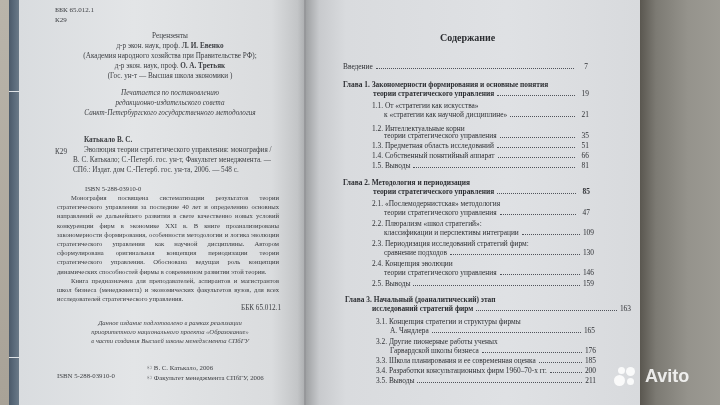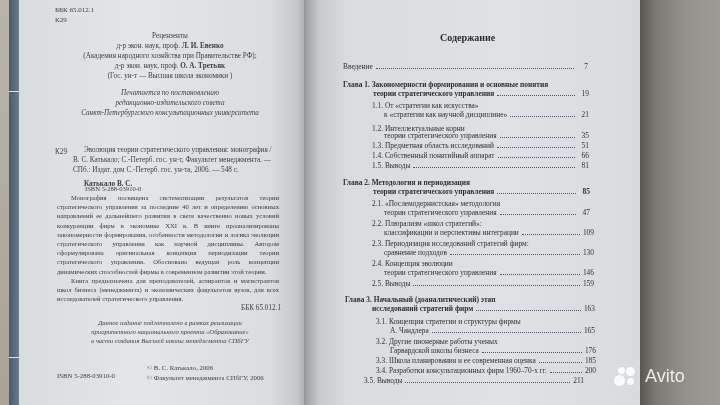--- a/index.html
+++ b/index.html
@@ -29,40 +29,40 @@
   }
   .page-right {
     position: absolute; left: 306px; top: 0; width: 334px; height: 405px;
     background: linear-gradient(90deg,#9fa1a3 0%,#c8cacd 4%,#d9dbde 12%,#dfe1e4 60%,#d8dadd 100%);
     clip-path: polygon(0 0, 100% 0, 100% 100%, 0 100%);
   }
   .gutter-line { position: absolute; left: 304px; top: 0; width: 2px; height: 405px; background: #8d8f92; opacity: .7; }
 
   .t { position: absolute; white-space: nowrap; font-size: 7.2px; line-height: 9px; color: #3c3e42; }
   .it { font-style: italic; }
-  .b { font-weight: bold; margin-top: 44px; }
+  .b { font-weight: bold; }
 
   
   .lp-bbk { left: 55px; top: 6px; font-size: 7px; line-height: 9px; }
   .lp-center { left: 50px; width: 240px; text-align: center; }
   .lp-abstract { position: absolute; left: 57px; top: 193px; width: 222px; font-size: 6.6px; line-height: 9.2px; text-align: justify; color: #3a3c40; }
   .lp-abstract p { margin: 0; text-indent: 14px; }
 
   
   .toc-title { position: absolute; left: 440px; top: 32px; font-size: 10px; font-weight: bold; color: #2a2c30; }
   .toc-row { position: absolute; display: flex; align-items: flex-end; font-size: 7.4px; line-height: 9.4px; color: #2e3034; }
   .toc-row .lbl { white-space: nowrap; }
   .toc-row .dots { flex: 1; border-bottom: 1px dotted #50535a; margin: 0 2px 2px 3px; }
   .toc-row .pg { white-space: nowrap; min-width: 12px; text-align: right; }
   .toc-text { position: absolute; white-space: nowrap; font-size: 7.4px; line-height: 9.4px; color: #2e3034; }
   .ch { font-weight: bold; }
 
   .watermark {
     position: absolute; left: 614px; top: 366px; display: flex; align-items: center;
-    color: rgba(255,255,255,.85); font-family: "Liberation Sans", sans-serif; font-weight: normal; font-size: 18px;
+    color: rgba(255,255,255,.85); font-family: "Liberation Sans", sans-serif; font-weight: bold; font-size: 18px;
   }
   .wm-dots { position: relative; width: 28px; height: 20px; margin-right: 3px; }
   .wm-dots span { position: absolute; background: rgba(255,255,255,.85); border-radius: 50%; }
 </style>
 </head>
 <body>
 
 <div class="scene">
   <div class="table-left"></div>
   <div class="cover-edge">
@@ -82,21 +82,21 @@
   </div>
   <div class="t lp-center" style="top:52px">(Академия народного хозяйства при Правительстве РФ);</div>
   <div class="t lp-center" style="top:62px">
     <span>д-р экон. наук, проф.</span>
     <span class="b">О. А. Третьяк</span>
   </div>
   <div class="t lp-center" style="top:72px">(Гос. ун-т — Высшая школа экономики )</div>
 
   <div class="t lp-center it" style="top:89px">Печатается по постановлению</div>
   <div class="t lp-center it" style="top:99px">редакционно-издательского совета</div>
-  <div class="t lp-center it" style="top:109px">Санкт-Петербургского консультационных университета</div>
+  <div class="t lp-center it" style="top:109px">Санкт-Петербургского государственного методология</div>
 
   <div class="t b" style="left:84px; top:136px">Катькало В. С.</div>
   <div class="t" style="left:55px; top:148px">К29</div>
   <div class="t" style="left:84px; top:146px">Эволюция теории стратегического управления: монография /</div>
   <div class="t" style="left:73px; top:156px">В. С. Катькало; С.-Петерб. гос. ун-т, Факультет менеджмента. —</div>
   <div class="t" style="left:73px; top:166px">СПб.: Издат. дом С.-Петерб. гос. ун-та, 2006. — 548 с.</div>
   <div class="t" style="left:85px; top:184px; font-size:6.6px">ISBN 5-288-03910-0</div>
 
   <div class="lp-abstract">
     <p>Монография посвящена систематизации результатов теории стратегического управления за последние 40 лет и определению основных направлений ее дальнейшего развития в свете качественно новых условий конкуренции фирм в экономике XXI в. В книге проанализированы закономерности формирования, особенности методологии и логика эволюции стратегического управления как научной дисциплины. Автором сформулирована оригинальная концепция периодизации теории стратегического управления. Обоснована ведущая роль концепции динамических способностей фирмы в современном развитии этой теории.</p>
@@ -189,21 +189,21 @@
       <span class="dots"></span>
       <span class="pg">146</span>
   </div>
   <div class="toc-row" style="left:372px; top:279px; width:222px">
     <span class="lbl">2.5. Выводы</span>
       <span class="dots"></span>
       <span class="pg">159</span>
   </div>
 
   <div class="toc-text ch" style="left:345px; top:295px">Глава 3. Начальный (доаналитический) этап</div>
-  <div class="toc-row ch" style="left:372px; top:304px; width:223px">
+  <div class="toc-row ch" style="left:372px; top:304px; width:259px">
     <span class="lbl">исследований стратегий фирм</span>
       <span class="dots"></span>
       <span class="pg" style="font-weight:normal">163</span>
   </div>
 
   <div class="toc-text" style="left:376px; top:317px">3.1. Концепция стратегии и структуры фирмы</div>
   <div class="toc-row" style="left:390px; top:326px; width:205px">
     <span class="lbl">А. Чандлера</span>
       <span class="dots"></span>
       <span class="pg">165</span>
@@ -217,21 +217,21 @@
   <div class="toc-row" style="left:376px; top:356px; width:220px">
     <span class="lbl">3.3. Школа планирования и ее современная оценка</span>
       <span class="dots"></span>
       <span class="pg">185</span>
   </div>
   <div class="toc-row" style="left:376px; top:366px; width:220px">
     <span class="lbl">3.4. Разработки консультационных фирм 1960–70-х гг.</span>
       <span class="dots"></span>
       <span class="pg">200</span>
   </div>
-  <div class="toc-row" style="left:364px; top:376px; width:220px">
+  <div class="toc-row" style="left:376px; top:376px; width:220px">
     <span class="lbl">3.5. Выводы</span>
       <span class="dots"></span>
       <span class="pg">211</span>
   </div>
 
   <div class="watermark">
     <div class="wm-dots">
       <span style="left:4px; top:0px; width:7px; height:7px"></span>
       <span style="left:12px; top:0px; width:9px; height:9px"></span>
       <span style="left:0px; top:8px; width:11px; height:11px"></span>

